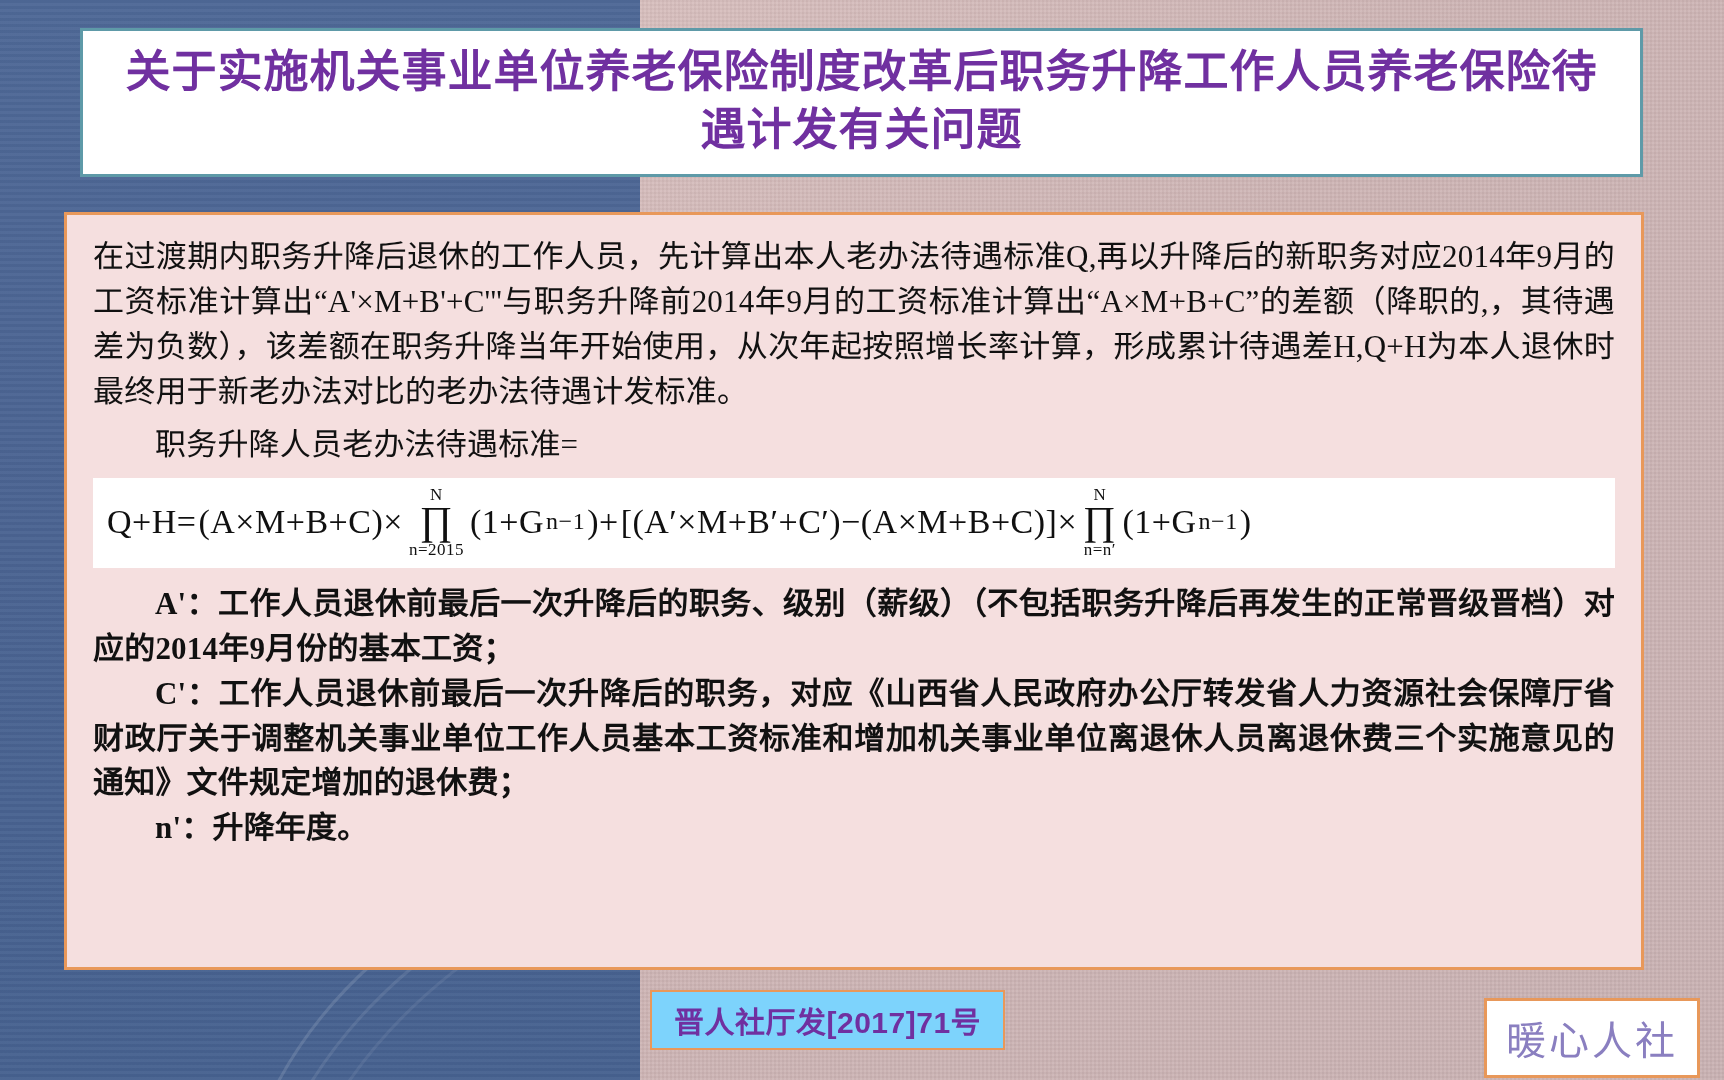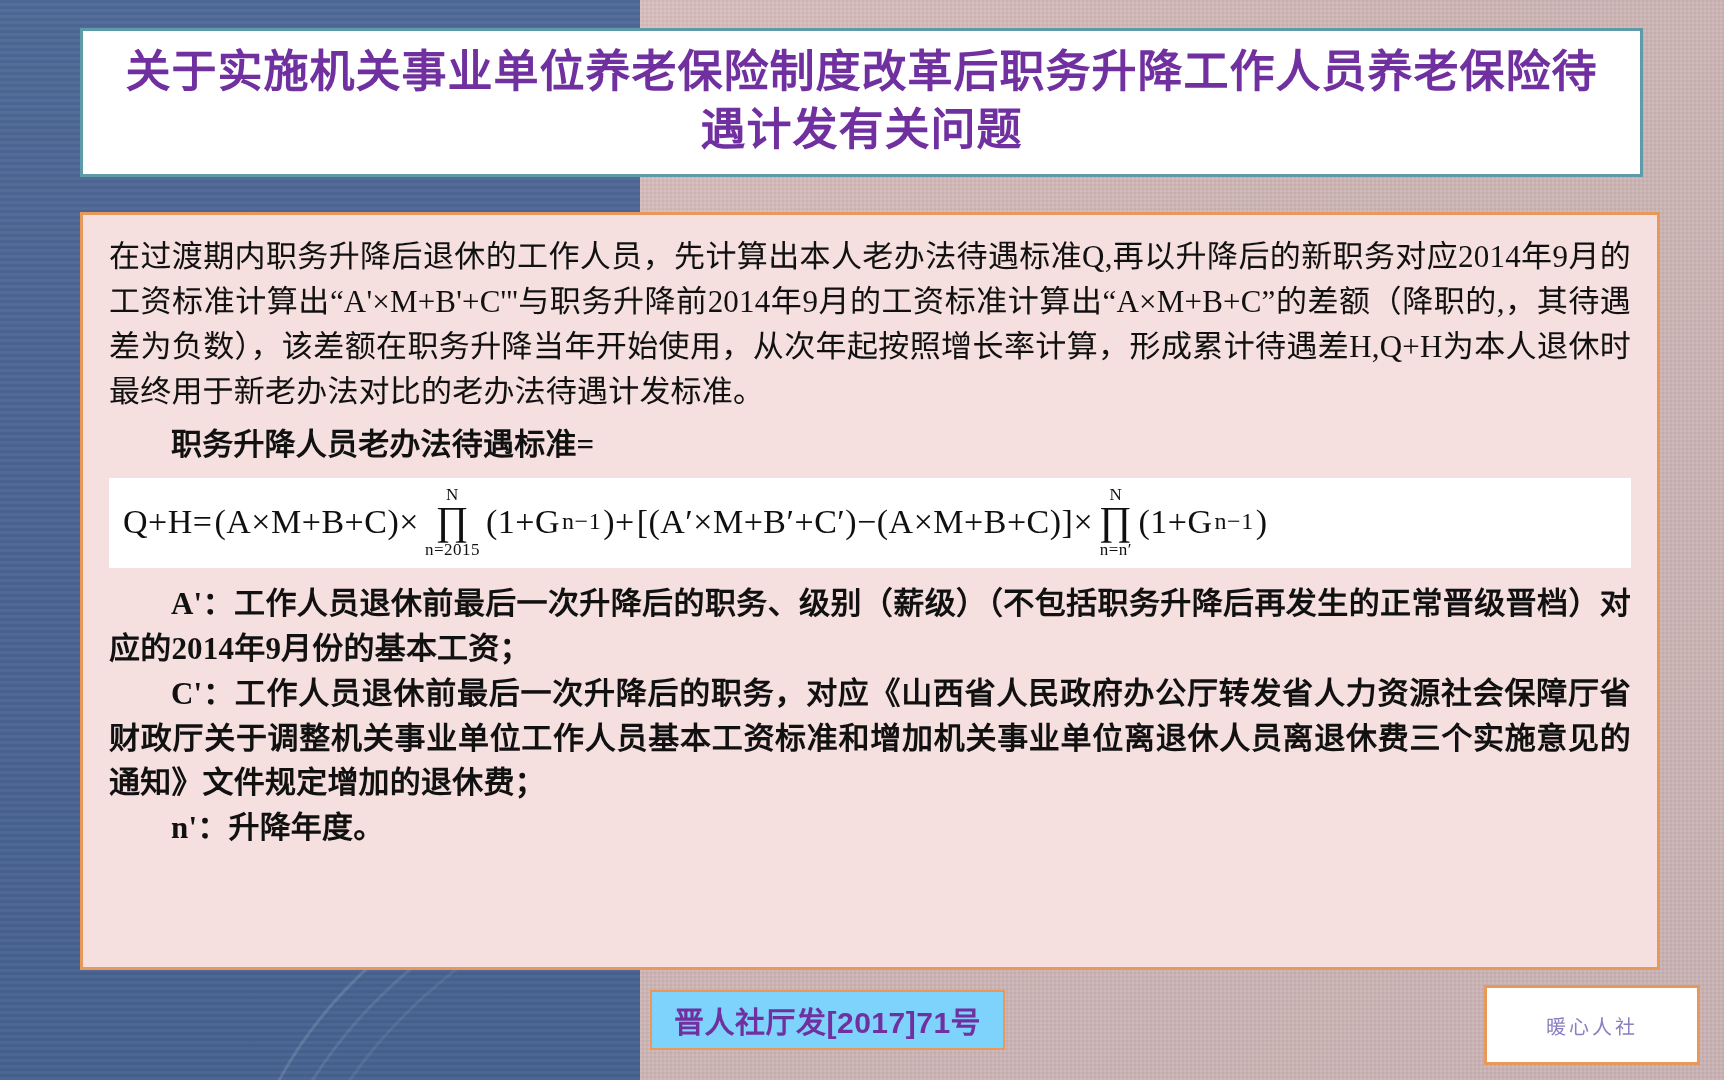--- a/index.html
+++ b/index.html
@@ -67,36 +67,36 @@
     font-weight: bold;
     font-size: 45px;
     line-height: 1.28;
     color: #7030a0;
     letter-spacing: 1px;
   }
 
   
   .body-box {
     position: absolute;
-    left: 80px; top: 212px;
+    left: 64px; top: 212px;
     width: 1580px;
     height: 758px;
     box-sizing: border-box;
     background: #f5dfdf;
     border: 3px solid #e8985a;
     padding: 20px 26px 14px 26px;
   }
   .para {
     font-size: 31px;
     line-height: 1.45;
     color: #111111;
     text-align: justify;
     letter-spacing: 0.2px;
   }
-  .para.indent { text-indent: 2em; font-weight: bold; }
+  .para.indent { text-indent: 2em; }
   .para.hang { text-indent: 2em; font-weight: bold; }
 
   .formula-band {
     margin: 10px 0 14px 0;
     background: #ffffff;
     padding: 8px 14px 10px 14px;
     overflow: hidden;
   }
   .formula {
     font-family: "Liberation Serif", "DejaVu Serif", serif;
@@ -134,30 +134,30 @@
     font-family: "Liberation Sans", "DejaVu Sans", sans-serif;
     font-weight: bold;
     font-size: 30px;
     color: #7030a0;
     letter-spacing: 0.5px;
   }
 
   
   .logo {
     position: absolute;
-    right: 24px; bottom: 15px;
+    right: 24px; bottom: 2px;
     width: 210px;
     height: 74px;
     background: #ffffff;
     border: 3px solid #e8985a;
     display: flex;
     align-items: center;
     justify-content: center;
     font-family: "Liberation Sans", "DejaVu Sans", sans-serif;
-    font-size: 20px;
+    font-size: 40px;
     color: #8a7fc0;
     letter-spacing: 3px;
   }
 </style>
 </head>
 <body>
 
 <div id="slide">
 
   <div class="bg-left"></div>

